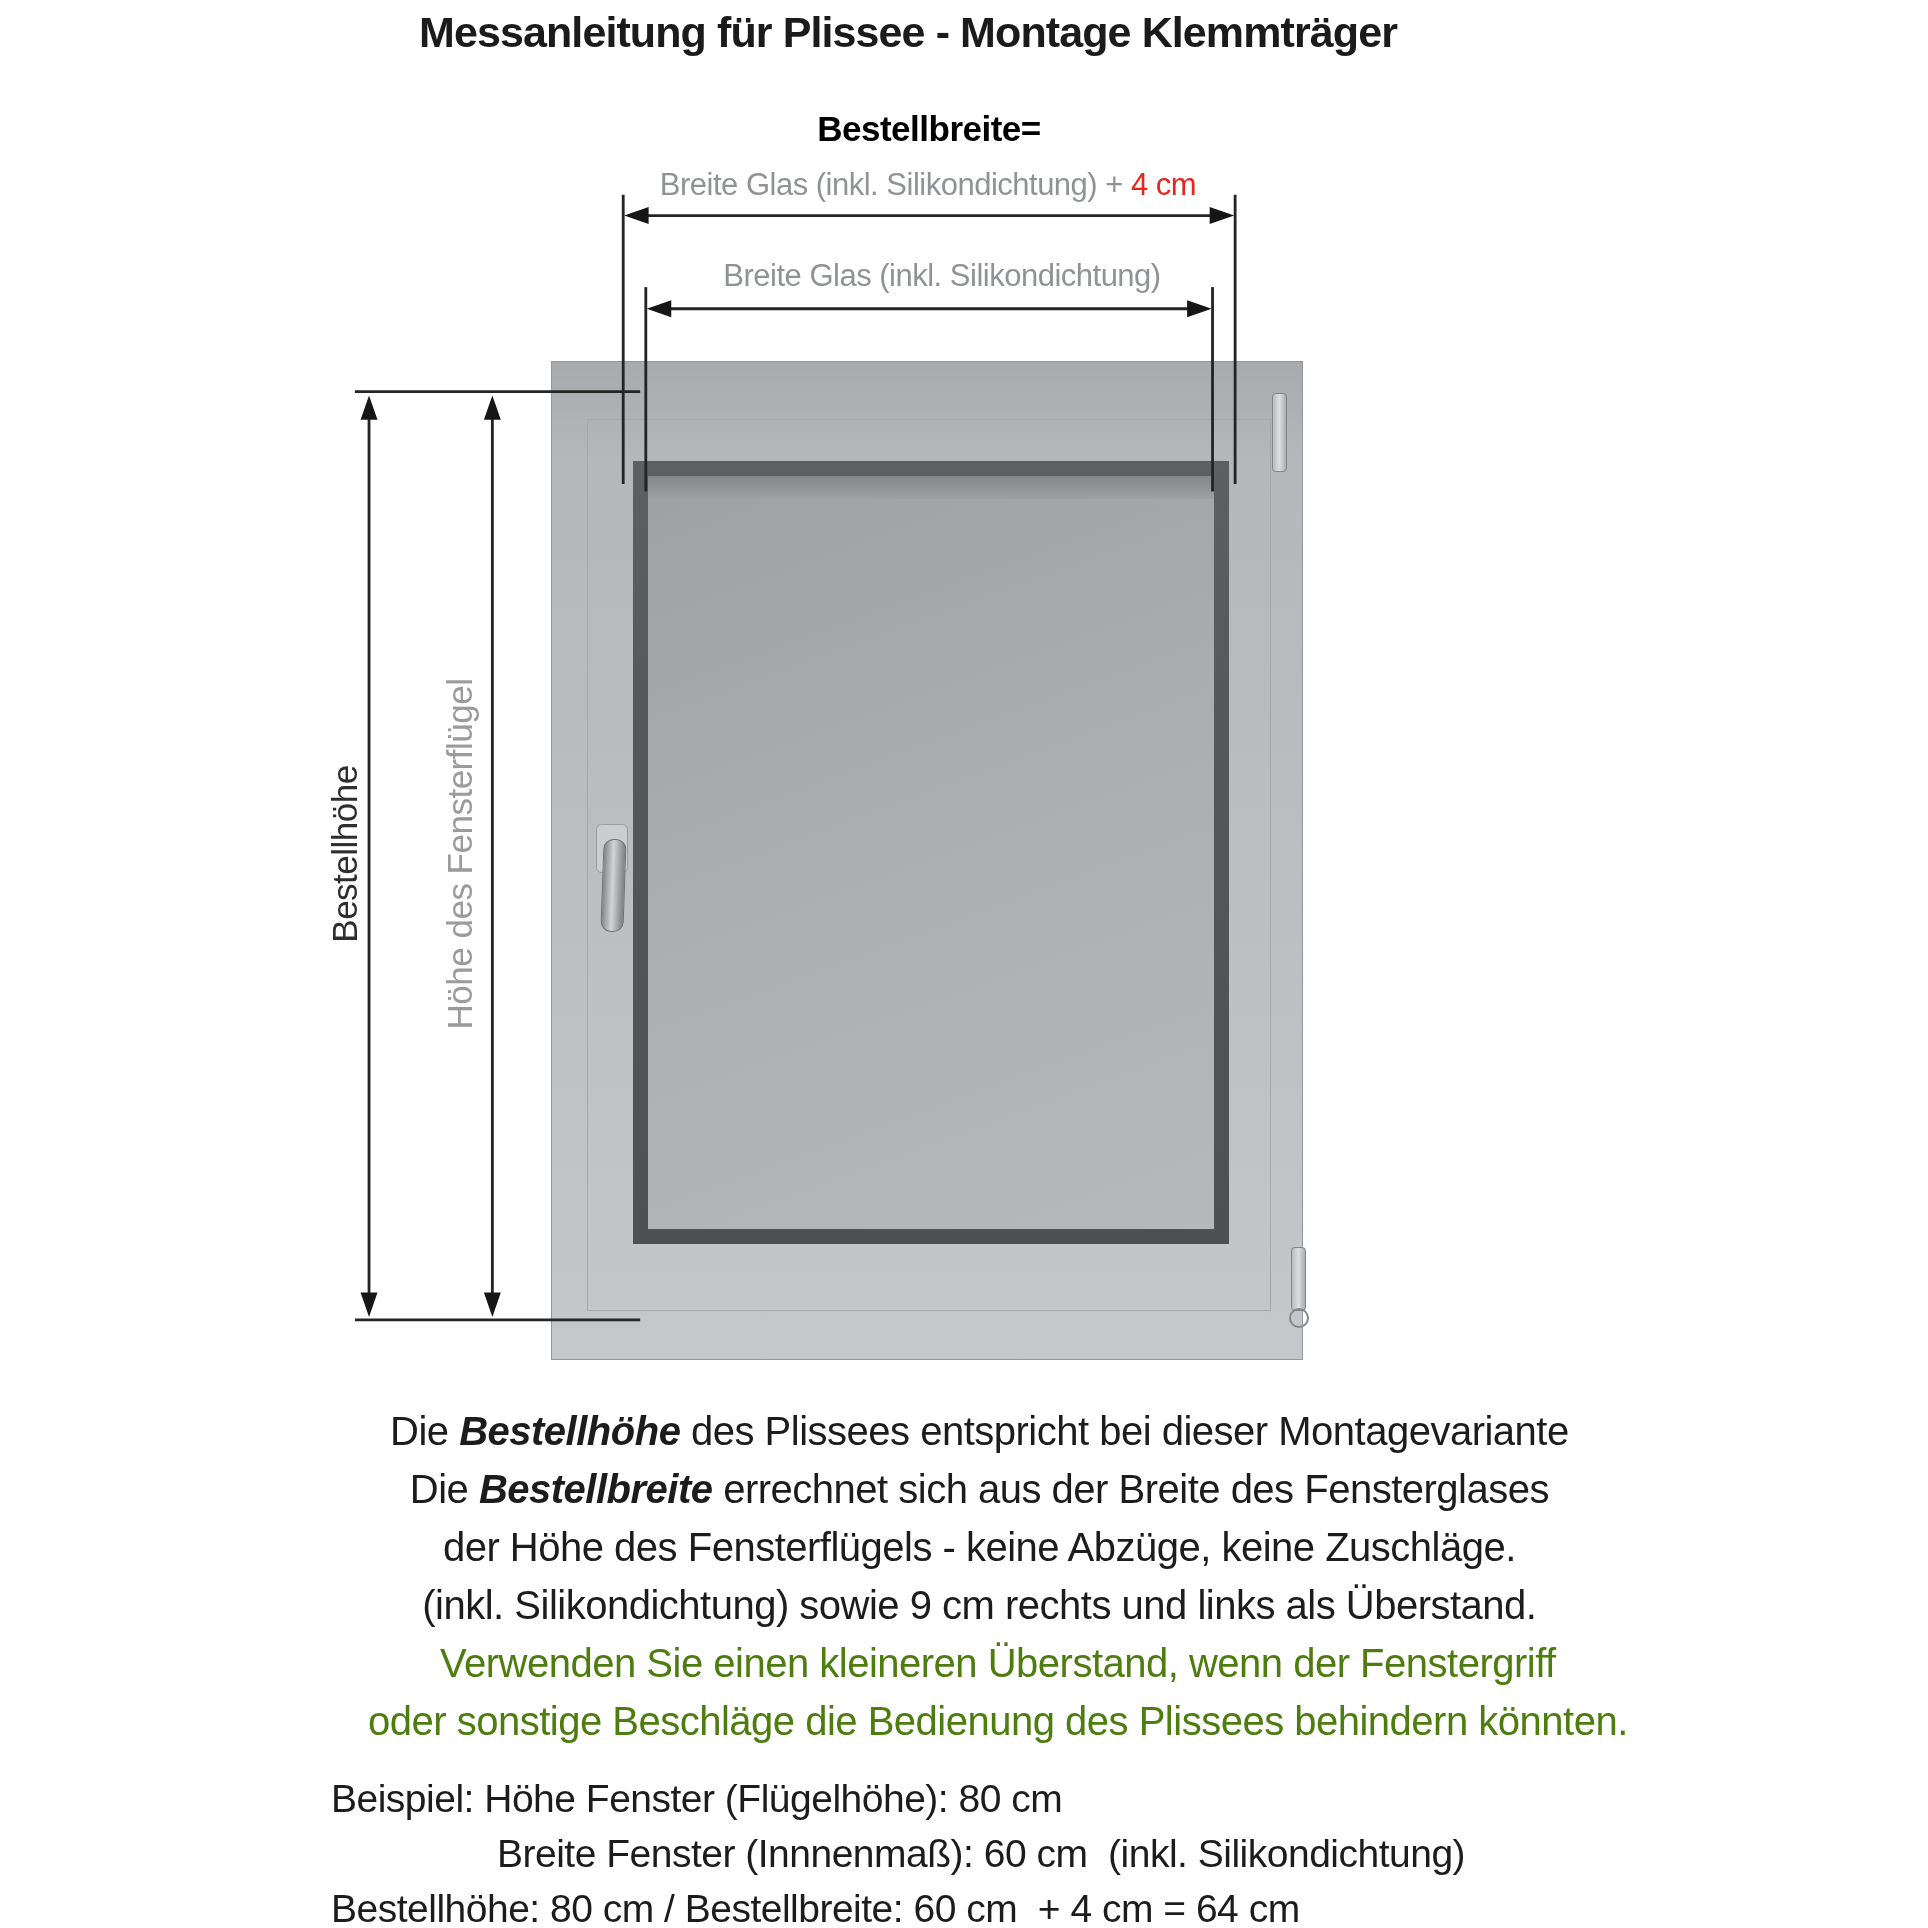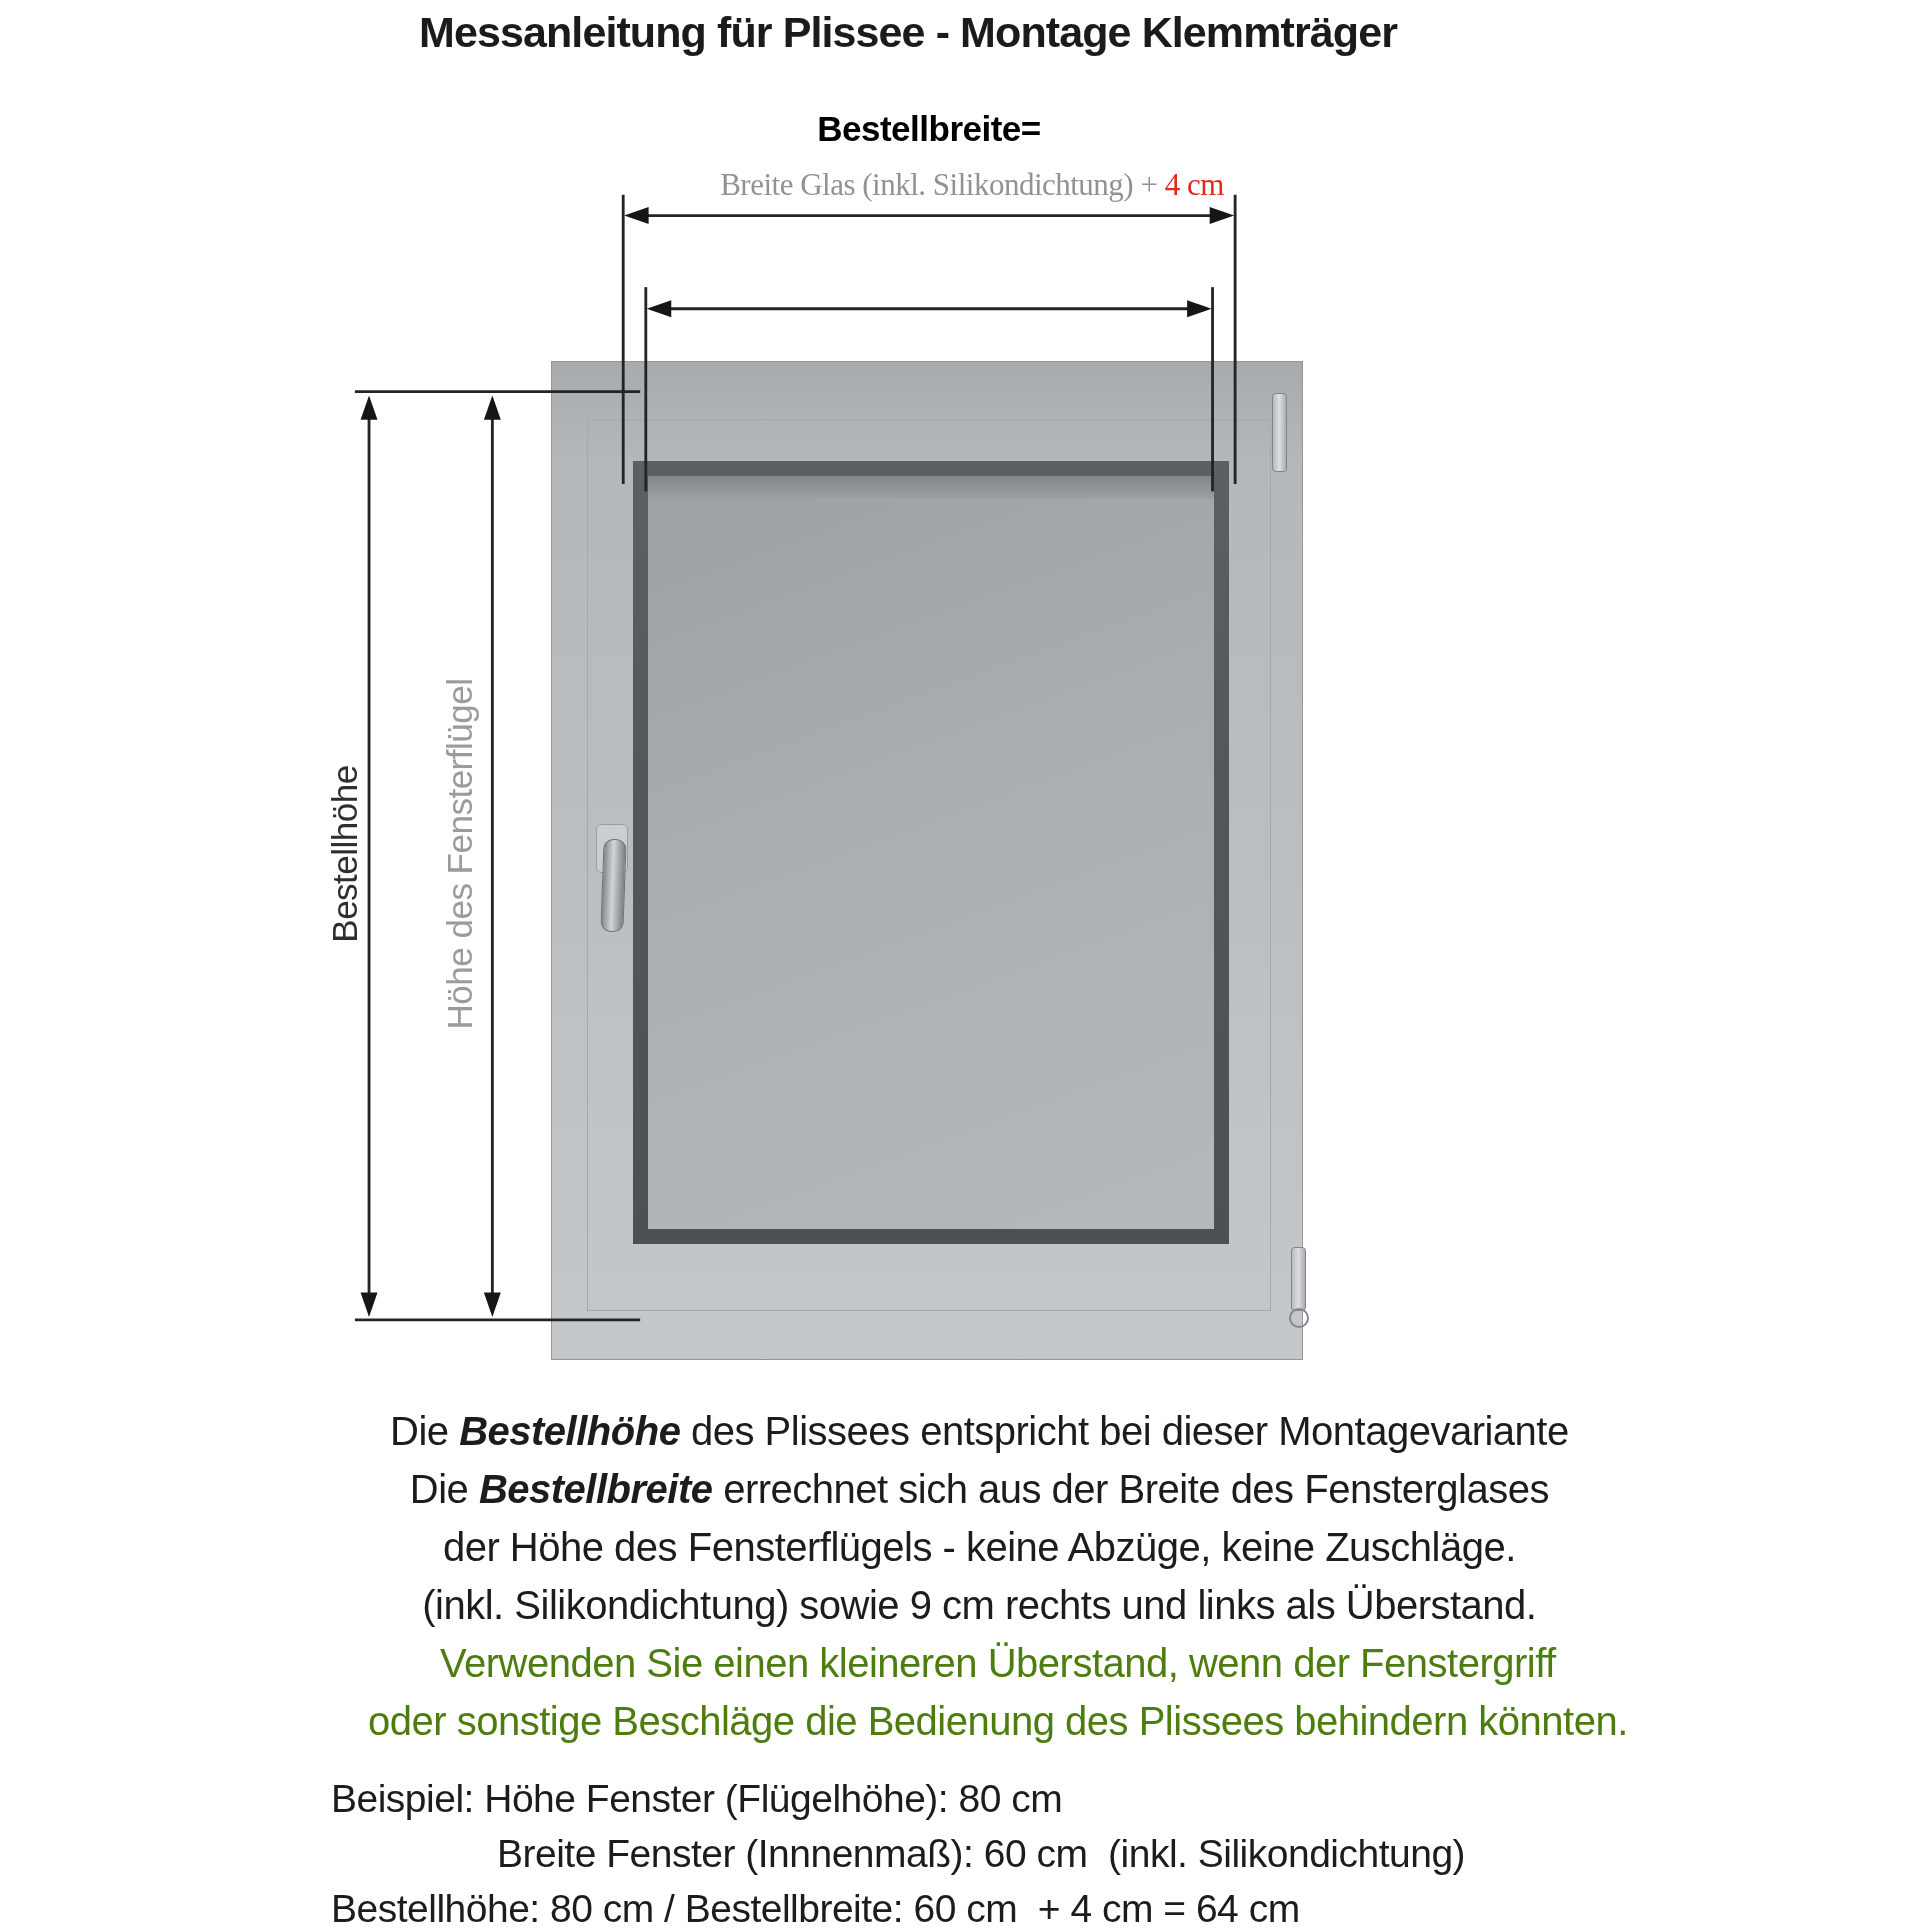--- a/index.html
+++ b/index.html
@@ -57,22 +57,23 @@
 </style>
 </head>
 <body>
 
 <div class="page">
 
   <div class="ctr title" style="left:908px;top:32px;">Messanleitung für Plissee - Montage Klemmträger</div>
 
   <div class="ctr dim-head" style="left:929px;top:129px;">Bestellbreite=</div>
 
-  <div class="ctr dim-gray" style="left:972px;top:185px;font-family:Liberation Serif, serif;"><span>Breite Glas (inkl. Silikondichtung) + </span><span class="dim-red">4 cm</span></div>
+  <div class="ctr dim-gray" style="left:928px;top:185px;"><span>Breite Glas (inkl. Silikondichtung) + </span><span class="dim-red">4 cm</span></div>
 
+  <div class="ctr dim-gray" style="left:942px;top:276px;">Breite Glas (inkl. Silikondichtung)</div>
 
   <div class="vlabel vlabel-dark" style="left:345px;top:854px;">Bestellhöhe</div>
   <div class="vlabel vlabel-gray" style="left:460px;top:854px;">Höhe des Fensterflügel</div>
 
   <div class="abs win-frame"></div>
   <div class="abs win-sash"></div>
   <div class="abs win-bead"></div>
   <div class="abs win-glass">
     <div class="headrail"></div>
   </div>

